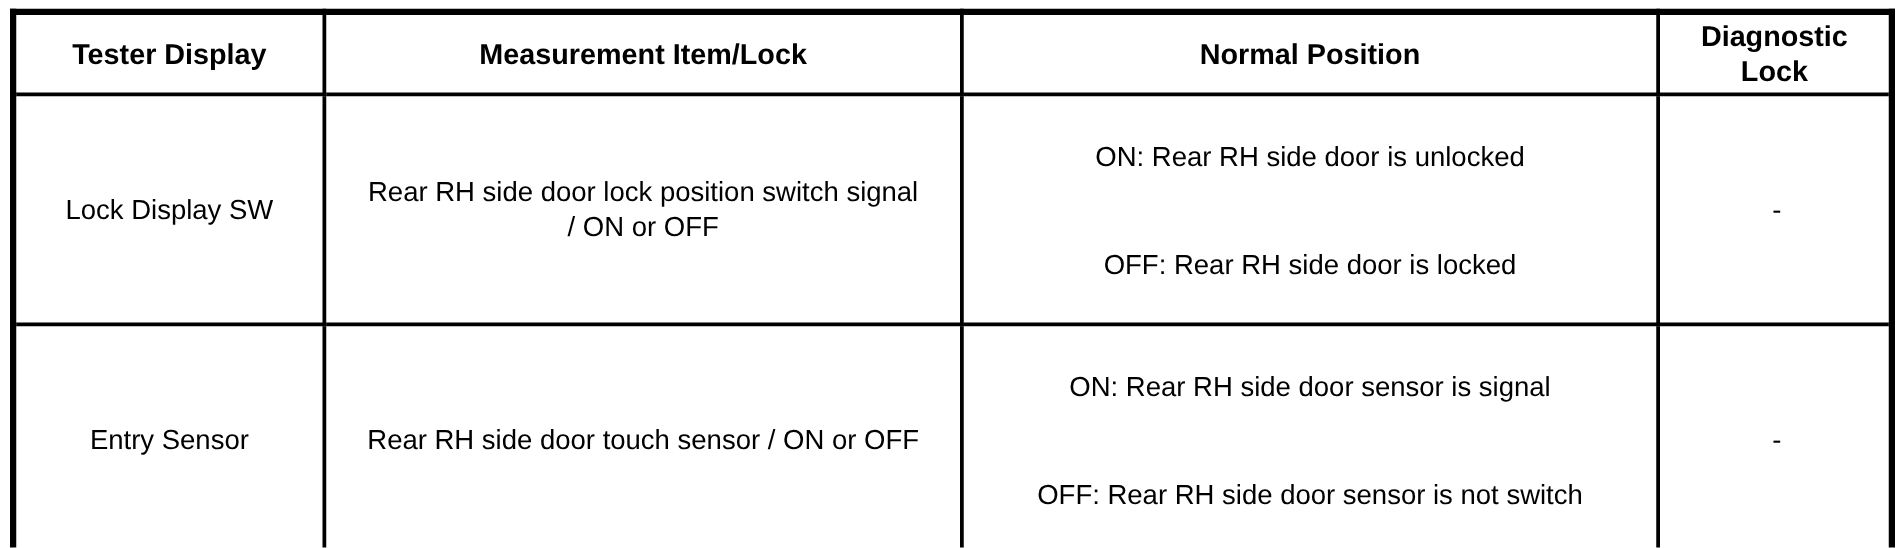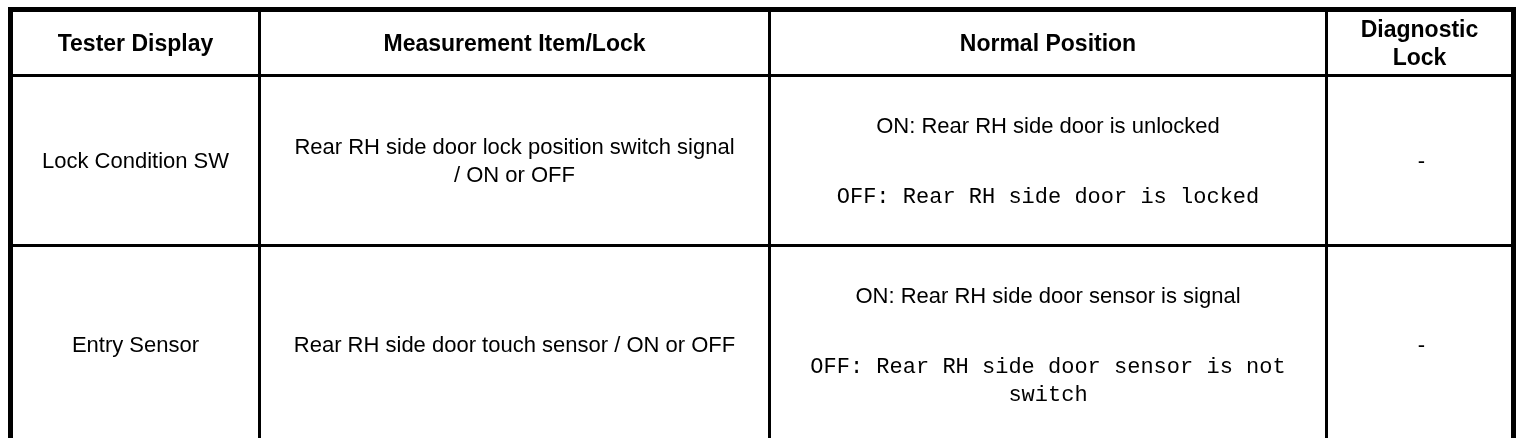--- a/index.html
+++ b/index.html
@@ -45,21 +45,21 @@
     white-space: pre-line;
     text-align: center;
   }
   tr.header-row { height: 66px; margin-top: 44px; }
   tr.row-1 { height: 95px; }
   tr.row-2 { height: 90px; }
   td.cell-normal {
     vertical-align: top;
     padding-top: 7px;
   }
-  td.cell-normal .para + .para { margin-top: 16px; font-family: Liberation Mono, monospace; }
+  td.cell-normal .para + .para { margin-top: 30px; }
   td.cell-note { padding-left: 10px; }
 </style>
 </head>
 <body>
 
 <div class="page">
   <table class="diag-table">
     <colgroup>
       <col style="width:249px">
       <col style="width:510px">
@@ -69,21 +69,21 @@
     <thead>
       <tr class="header-row">
         <th>Tester Display</th>
         <th>Measurement Item/Lock</th>
         <th>Normal Position</th>
         <th>Diagnostic Lock</th>
       </tr>
     </thead>
     <tbody>
       <tr class="row-1">
-        <td class="cell-display">Lock Condition SW</td>
+        <td class="cell-display">Lock Display SW</td>
         <td class="cell-measure">Rear RH side door lock position switch signal
 / ON or OFF</td>
         <td class="cell-normal">
           <div class="para">ON: Rear RH side door is unlocked</div>
           <div class="para">OFF: Rear RH side door is locked</div>
         </td>
         <td class="cell-note">-</td>
       </tr>
       <tr class="row-2">
         <td class="cell-display">Entry Sensor</td>

